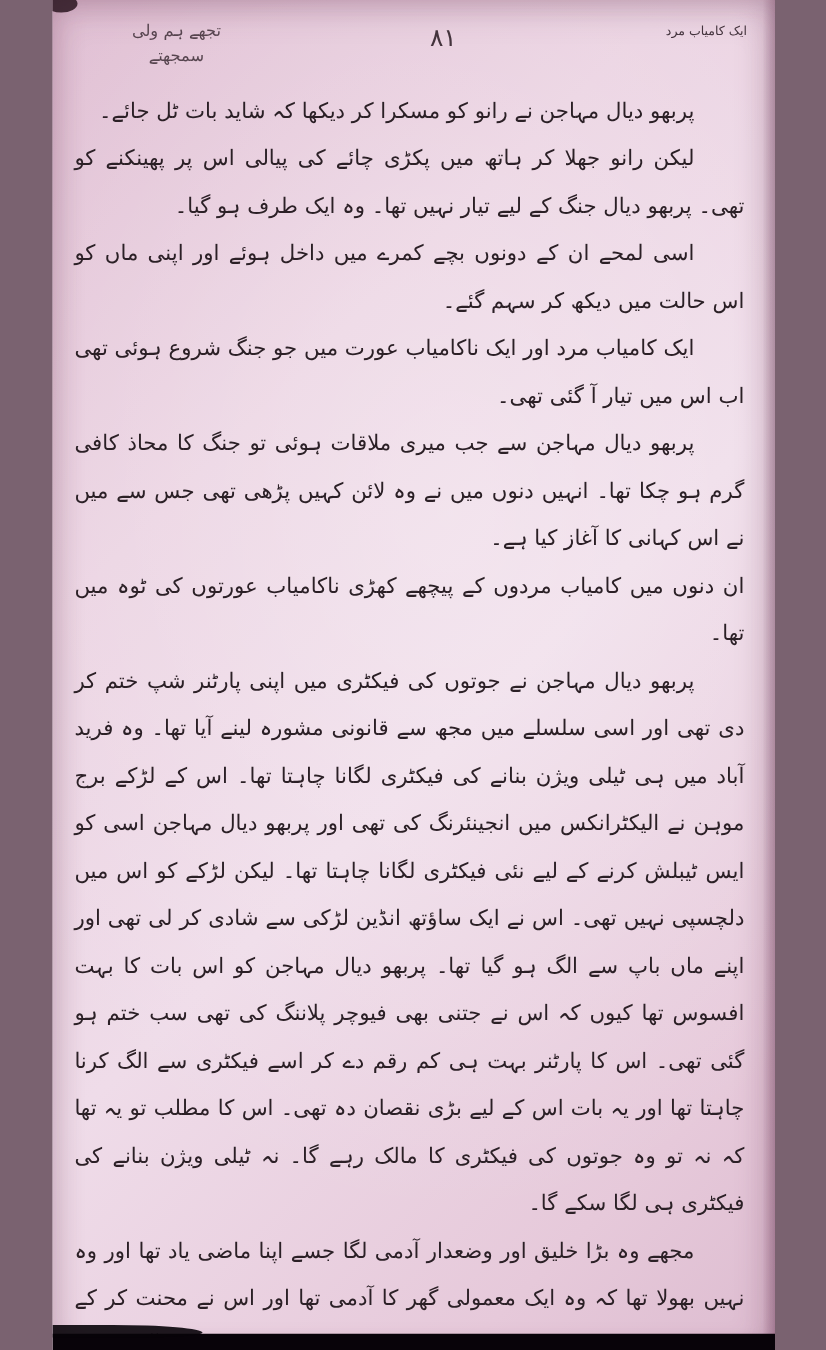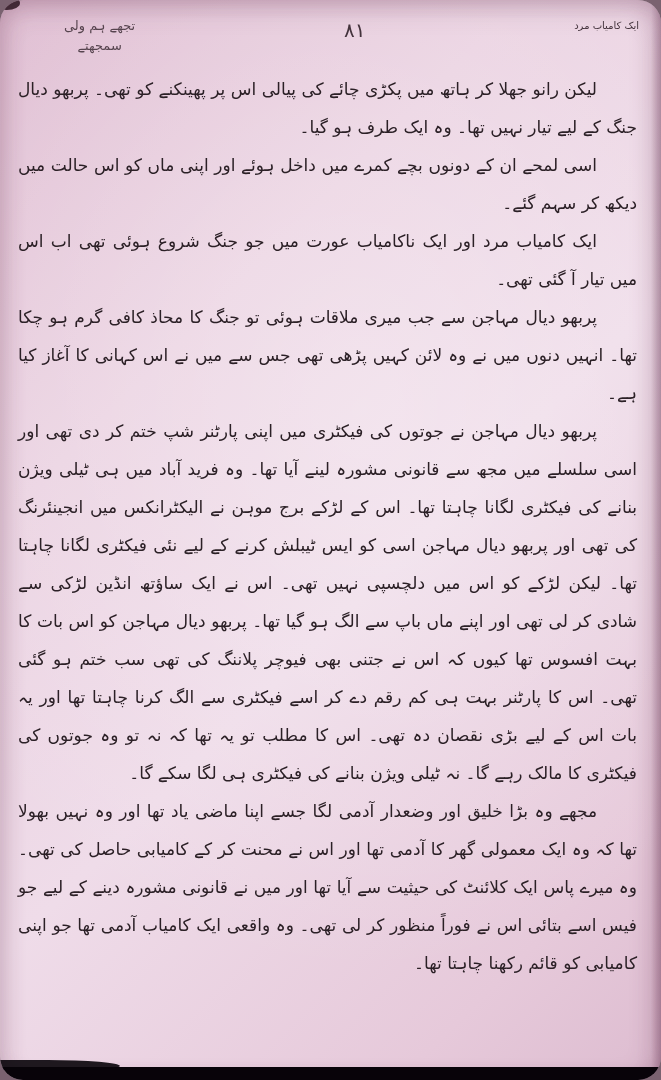--- a/index.html
+++ b/index.html
@@ -2,34 +2,33 @@
 <html lang="ur" dir="rtl"><head>
 <meta charset="utf-8">
 <style>
   html, body {
     margin: 0;
     padding: 0;
     background: #7a6270;
   }
   .page {
     position: relative;
-    width: 661px;
+    width: 578px;
     height: 1080px;
     margin: 0 auto;
     overflow: hidden;
     font-family: "DejaVu Sans", sans-serif;
     color: #2b2026;
     background:
       radial-gradient(120% 85% at 55% 38%, rgba(255,255,255,0.30), rgba(255,255,255,0) 62%),
       linear-gradient(135deg, #e0bfd3 0%, #ebd3e2 30%, #efdce9 55%, #e6c9da 85%, #ddbcd0 100%);
     box-shadow:
       inset -10px 0 22px rgba(110,55,85,0.22),
       inset 8px 0 20px rgba(110,55,85,0.14),
       inset 0 12px 26px rgba(110,55,85,0.12);
-    border-radius: 23px;
   }
   .running-header {
     direction: ltr;
     display: flex;
     justify-content: space-between;
     align-items: flex-start;
     padding: 16px 22px 0 64px;
     color: #43333c;
   }
   .head-left {
@@ -106,24 +105,26 @@
   <header class="running-header">
     <div class="head-left">
       <div>تجھے ہم ولی</div>
       <div>سمجھتے</div>
     </div>
     <div class="page-number">۸۱</div>
     <div class="head-right">ایک کامیاب مرد</div>
   </header>
 
   <main class="text-block">
+    <p class="para indent">پربھو دیال مہاجن نے رانو کو مسکرا کر دیکھا کہ شاید بات ٹل جائے۔</p>
     <p class="para indent">لیکن رانو جھلا کر ہاتھ میں پکڑی چائے کی پیالی اس پر پھینکنے کو تھی۔ پربھو دیال جنگ کے لیے تیار نہیں تھا۔ وہ ایک طرف ہو گیا۔</p>
     <p class="para indent">اسی لمحے ان کے دونوں بچے کمرے میں داخل ہوئے اور اپنی ماں کو اس حالت میں دیکھ کر سہم گئے۔</p>
     <p class="para indent">ایک کامیاب مرد اور ایک ناکامیاب عورت میں جو جنگ شروع ہوئی تھی اب اس میں تیار آ گئی تھی۔</p>
     <p class="para indent">پربھو دیال مہاجن سے جب میری ملاقات ہوئی تو جنگ کا محاذ کافی گرم ہو چکا تھا۔ انہیں دنوں میں نے وہ لائن کہیں پڑھی تھی جس سے میں نے اس کہانی کا آغاز کیا ہے۔</p>
+    <p class="para">ان دنوں میں کامیاب مردوں کے پیچھے کھڑی ناکامیاب عورتوں کی ٹوہ میں تھا۔</p>
     <p class="para indent">پربھو دیال مہاجن نے جوتوں کی فیکٹری میں اپنی پارٹنر شپ ختم کر دی تھی اور اسی سلسلے میں مجھ سے قانونی مشورہ لینے آیا تھا۔ وہ فرید آباد میں ہی ٹیلی ویژن بنانے کی فیکٹری لگانا چاہتا تھا۔ اس کے لڑکے برج موہن نے الیکٹرانکس میں انجینئرنگ کی تھی اور پربھو دیال مہاجن اسی کو ایس ٹیبلش کرنے کے لیے نئی فیکٹری لگانا چاہتا تھا۔ لیکن لڑکے کو اس میں دلچسپی نہیں تھی۔ اس نے ایک ساؤتھ انڈین لڑکی سے شادی کر لی تھی اور اپنے ماں باپ سے الگ ہو گیا تھا۔ پربھو دیال مہاجن کو اس بات کا بہت افسوس تھا کیوں کہ اس نے جتنی بھی فیوچر پلاننگ کی تھی سب ختم ہو گئی تھی۔ اس کا پارٹنر بہت ہی کم رقم دے کر اسے فیکٹری سے الگ کرنا چاہتا تھا اور یہ بات اس کے لیے بڑی نقصان دہ تھی۔ اس کا مطلب تو یہ تھا کہ نہ تو وہ جوتوں کی فیکٹری کا مالک رہے گا۔ نہ ٹیلی ویژن بنانے کی فیکٹری ہی لگا سکے گا۔</p>
     <p class="para indent">مجھے وہ بڑا خلیق اور وضعدار آدمی لگا جسے اپنا ماضی یاد تھا اور وہ نہیں بھولا تھا کہ وہ ایک معمولی گھر کا آدمی تھا اور اس نے محنت کر کے کامیابی حاصل کی تھی۔ وہ میرے پاس ایک کلائنٹ کی حیثیت سے آیا تھا اور میں نے قانونی مشورہ دینے کے لیے جو فیس اسے بتائی اس نے فوراً منظور کر لی تھی۔ وہ واقعی ایک کامیاب آدمی تھا جو اپنی کامیابی کو قائم رکھنا چاہتا تھا۔</p>
   </main>
 
   <div class="scan-smudge-right"></div>
   <div class="scan-mark-topleft"></div>
   <div class="scan-edge-bottom"></div>
 
 </div>
 

